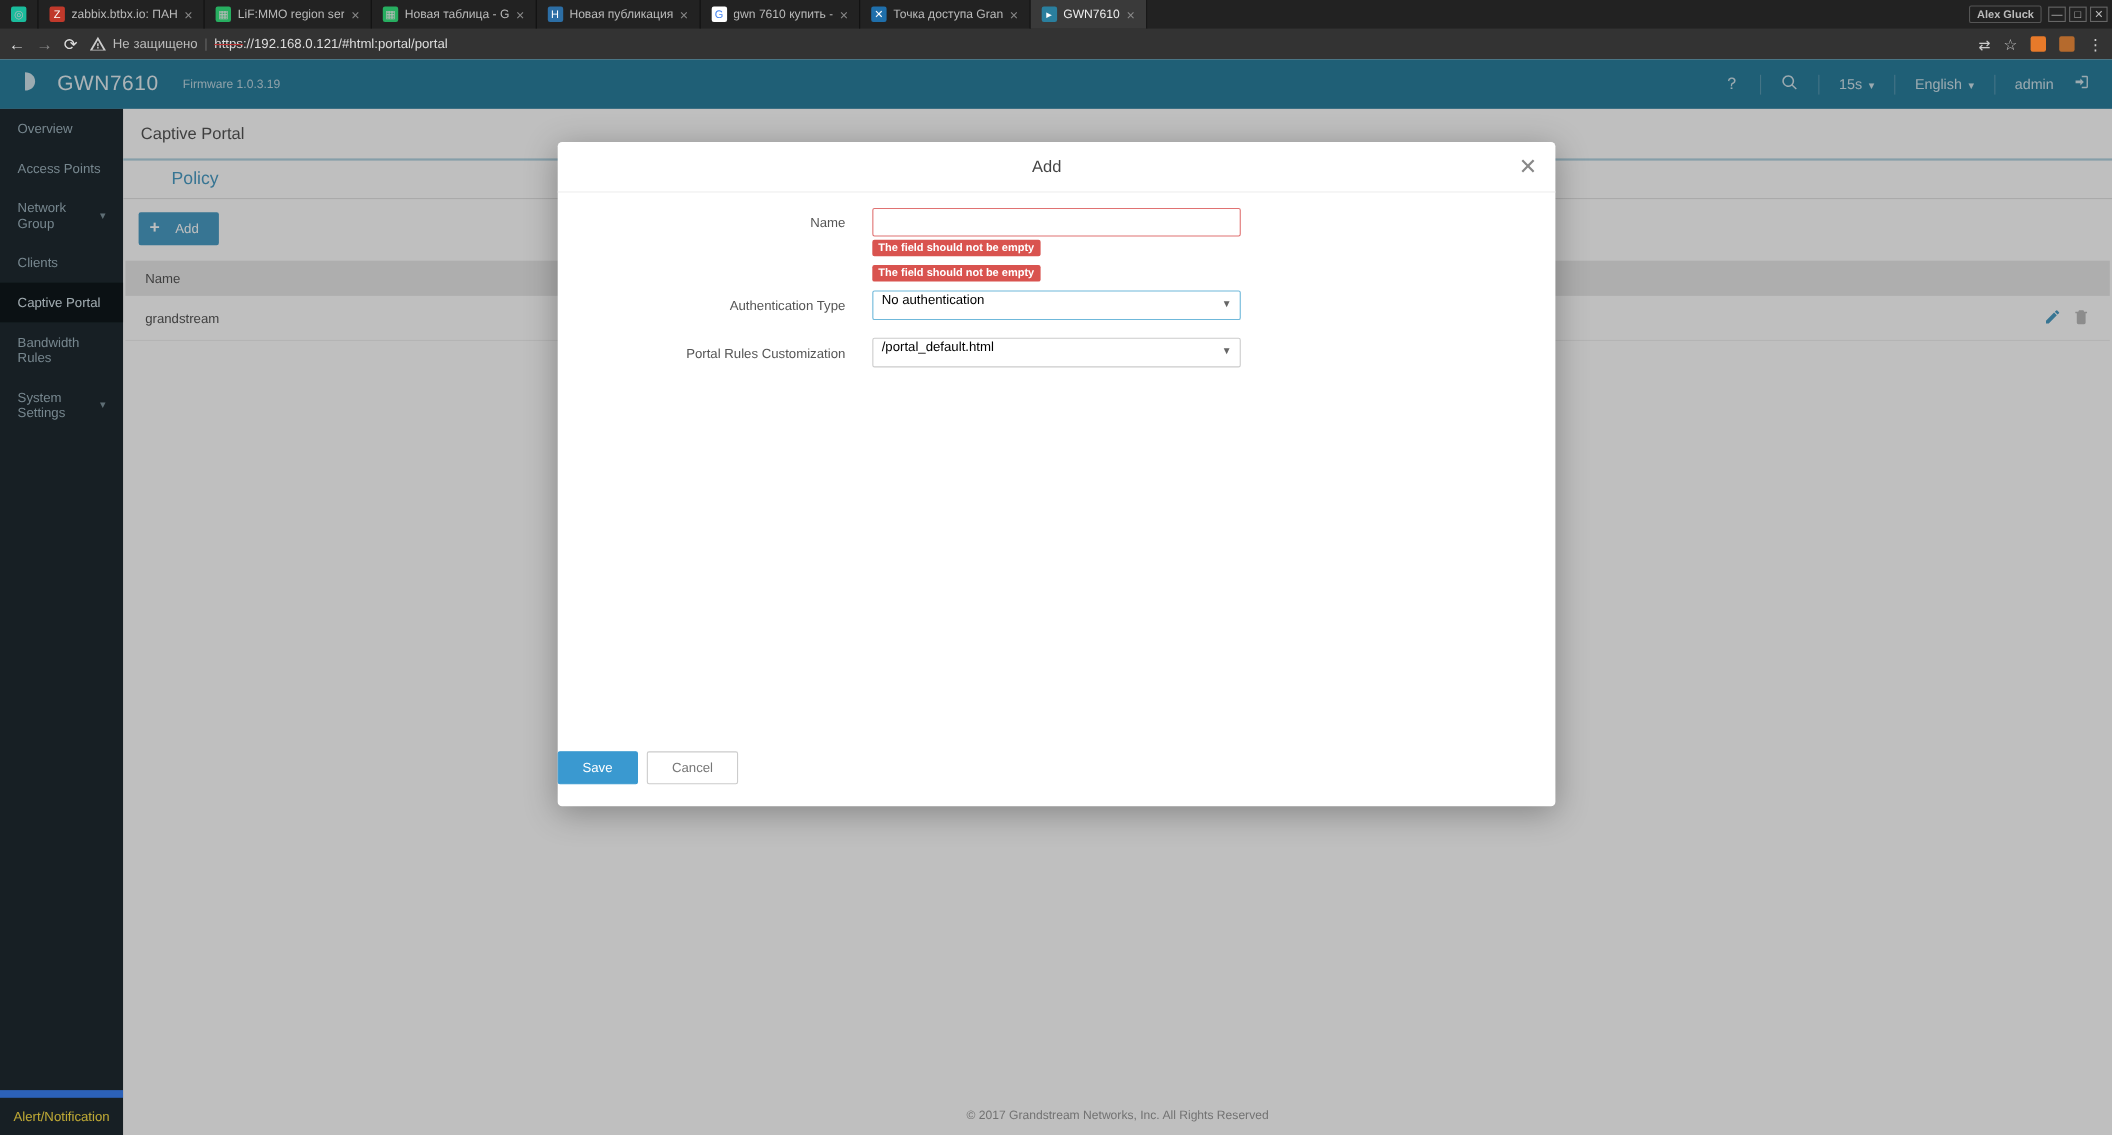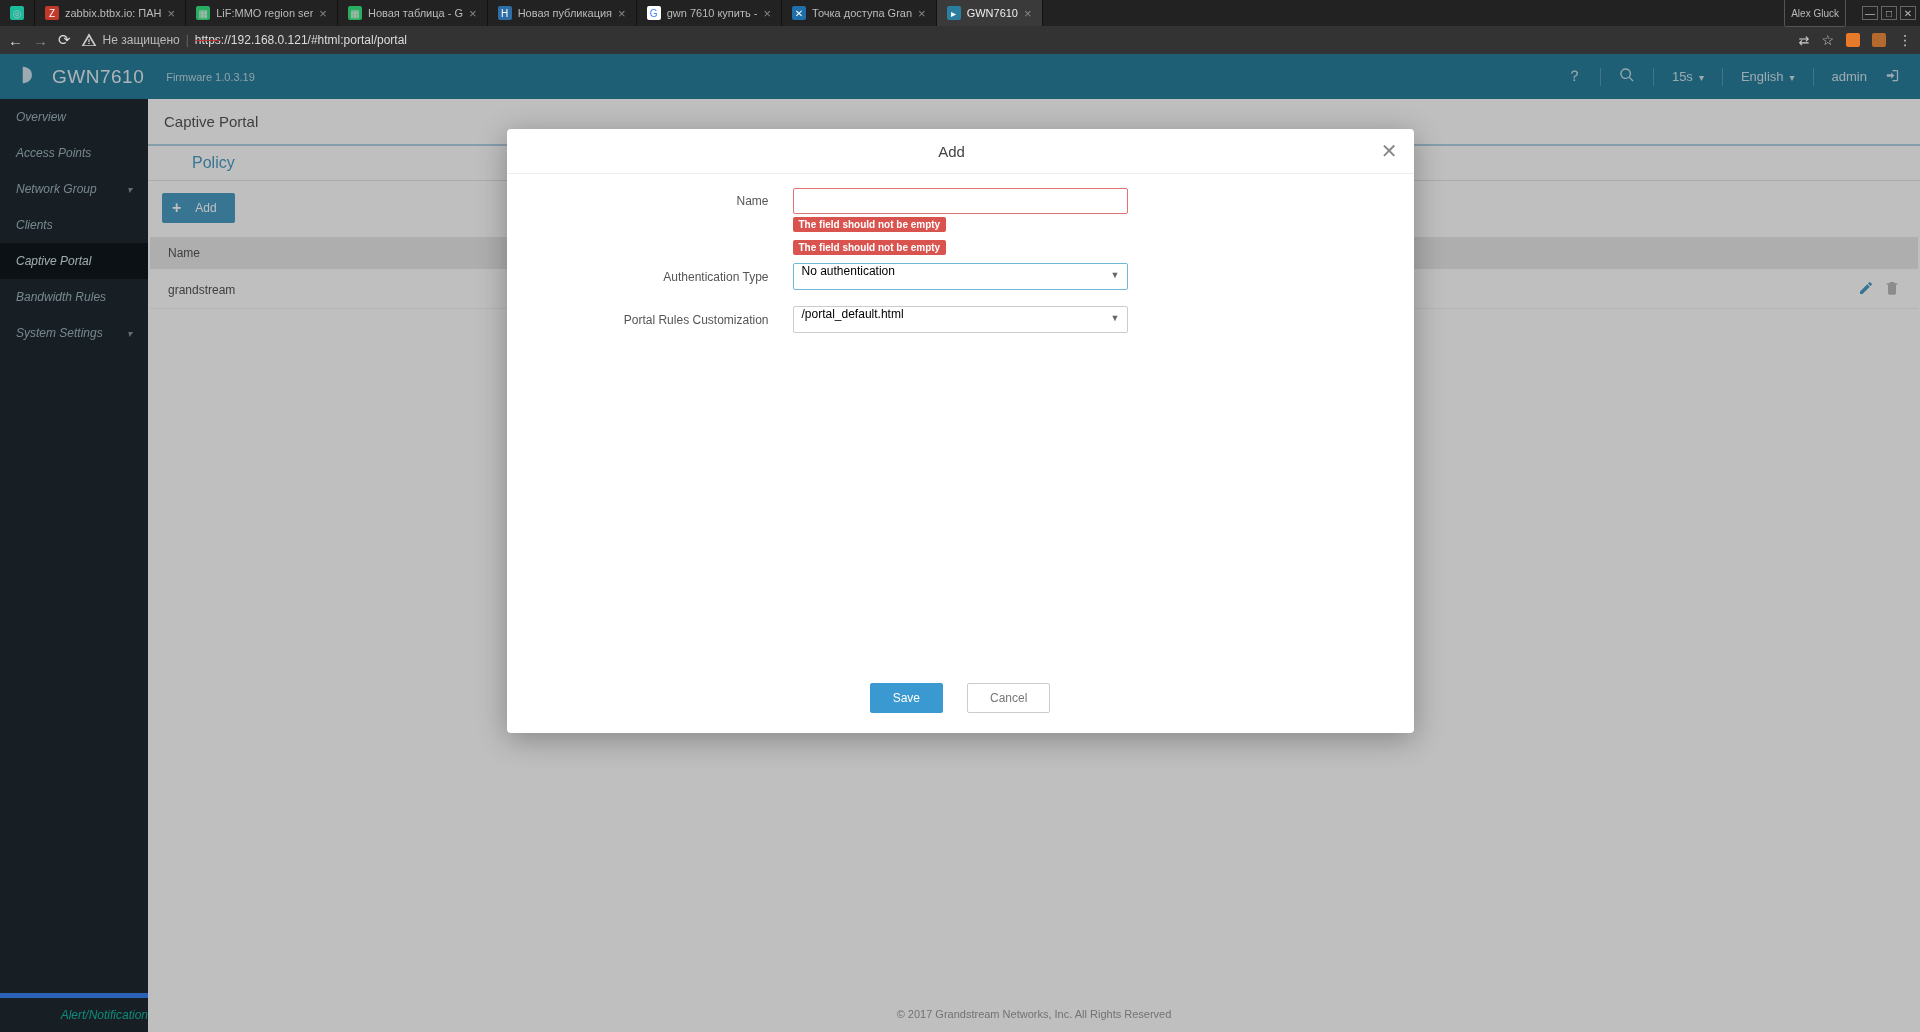--- a/index.html
+++ b/index.html
@@ -6,21 +6,21 @@
 body { width: 1920px; height: 1032px; overflow: hidden; background: #1f1f1f; }
 
 
 .browser-chrome { background: #2a2a2a; }
 .tabs-row { display: flex; align-items: center; height: 26px; background: #222; }
 .tab { display: flex; align-items: center; gap: 6px; padding: 0 10px; height: 26px; font-size: 11px; color: #bbb; border-right: 1px solid #111; cursor: pointer; max-width: 160px; }
 .tab.active { background: #3a3a3a; color: #eee; }
 .tab .favicon { width: 14px; height: 14px; display: inline-flex; align-items: center; justify-content: center; font-size: 10px; background: #555; border-radius: 2px; }
 .tab .close-x { color: #888; font-size: 13px; margin-left: auto; }
 .tab-title { white-space: nowrap; overflow: hidden; text-overflow: ellipsis; }
-.window-user { margin-left: auto; padding: 0 6px; color: #bbb; font-size: 10px; display: flex; align-items: center; gap: 6px; border: 1px solid #555; border-radius: 2px; height: 28px; margin-right: 16px; }
+.window-user { margin-left: auto; padding: 0 6px; color: #bbb; font-size: 10px; display: flex; align-items: center; gap: 6px; border: 1px solid #555; border-radius: 2px; height: 16px; margin-right: 6px; font-weight: bold; }
 .window-controls { display: flex; gap: 3px; margin-right: 4px; }
 .wc { width: 16px; height: 14px; border: 1px solid #666; color: #bbb; font-size: 10px; display: flex; align-items: center; justify-content: center; }
 
 .addr-row { display: flex; align-items: center; height: 28px; padding: 0 8px; gap: 10px; background: #333; }
 .nav-icon { color: #888; font-size: 15px; }
 .nav-icon.enabled { color: #ddd; }
 .addr { flex: 1; display: flex; align-items: center; gap: 6px; font-size: 12px; color: #bbb; }
 .addr .warn { display: inline-flex; align-items: center; justify-content: center; width: 16px; height: 16px; }
 .addr .sep { color: #666; }
 .addr .url { color: #ddd; }
@@ -39,25 +39,25 @@
 .logo-ic svg { width: 22px; height: 22px; fill: #d0e4ec; }
 .prod-name { font-size: 19px; letter-spacing: 0.5px; color: #e6f0f4; }
 .fw { font-size: 11px; margin-left: 22px; color: #bfd8e2; }
 .hdr-right { margin-left: auto; display: flex; align-items: center; gap: 18px; color: #cfe3eb; font-size: 13px; }
 .hdr-sep { width: 1px; height: 18px; background: #5b9bb3; }
 .hdr-ic { font-size: 15px; cursor: pointer; }
 .chev { font-size: 10px; margin-left: 6px; }
 
 
 .main { display: flex; height: calc(100% - 45px); }
-.sidebar { width: 148px; background: #1f2a30; display: flex; flex-direction: column; font-style: italic; }
+.sidebar { width: 112px; background: #1f2a30; display: flex; flex-direction: column; }
 .sb-item { color: #9fb4bf; font-size: 12px; padding: 11px 16px; cursor: pointer; display: flex; align-items: center; justify-content: space-between; }
 .sb-item.active { background: #0f171b; color: #d6e4eb; }
 .sb-spacer { flex: 1; }
-.sb-alert { color: #14b8a6; font-size: 12px; padding: 10px 0; text-align: right; border-top: 5px solid #3b82f6; }
+.sb-alert { color: #fde047; font-size: 12px; padding: 10px 0; text-align: center; border-top: 7px solid #3b82f6; }
 .sb-chev { font-size: 10px; color: #7f939d; }
 
 
 .content { flex: 1; background: #fff; position: relative; }
 .page-title { font-size: 15px; color: #555; padding: 14px 16px; }
 .tabrow { border-bottom: 1px solid #e3e3e3; border-top: 2px solid #b2d3e2; display: flex; }
 .pg-tab { padding: 8px 44px; font-size: 16px; color: #4a9cc4; cursor: pointer; }
 
 .toolbar { padding: 12px 14px; }
 .add-btn { display: inline-flex; align-items: center; gap: 14px; background: #4a9cc4; color: #fff; border: none; padding: 6px 18px 6px 10px; font-size: 12px; border-radius: 2px; cursor: pointer; }
@@ -89,21 +89,21 @@
 .inp { width: 100%; height: 26px; border: 1px solid #e07272; border-radius: 2px; padding: 0 8px; font-size: 12px; outline: none; }
 .err-row { display: flex; margin-top: 3px; margin-bottom: 8px; }
 .err-spacer { width: 256px; }
 .err-badge { background: #d9534f; color: #fff; font-size: 10px; font-weight: bold; padding: 2px 6px; border-radius: 2px; }
 .sel { width: 100%; height: 27px; border: 1px solid #ccc; border-radius: 2px; padding: 0 24px 0 8px; font-size: 12px; background: #fff; appearance: none; position: relative; }
 .sel.active { border-color: #6fb8da; }
 .sel-wrap { position: relative; }
 .sel-wrap::after { content: "▼"; position: absolute; right: 8px; top: 7px; font-size: 9px; color: #666; pointer-events: none; }
 .form-row.spaced { margin-top: 16px; }
 
-.modal-ftr { padding: 14px 0 20px 0; display: flex; justify-content: center; gap: 24px; }
+.modal-ftr { padding: 14px 0 20px 0; display: flex; gap: 8px; }
 .btn { border: 1px solid #ccc; background: #fff; color: #777; padding: 7px 22px; font-size: 12px; cursor: pointer; border-radius: 2px; }
 .btn.primary { background: #3a99d0; color: #fff; border-color: #3a99d0; }
 </style>
 </head>
 <body>
 
 <div class="browser-chrome">
   <div class="tabs-row">
     <div class="tab">
         <span class="favicon" style="background:#1abc9c">◎</span>

